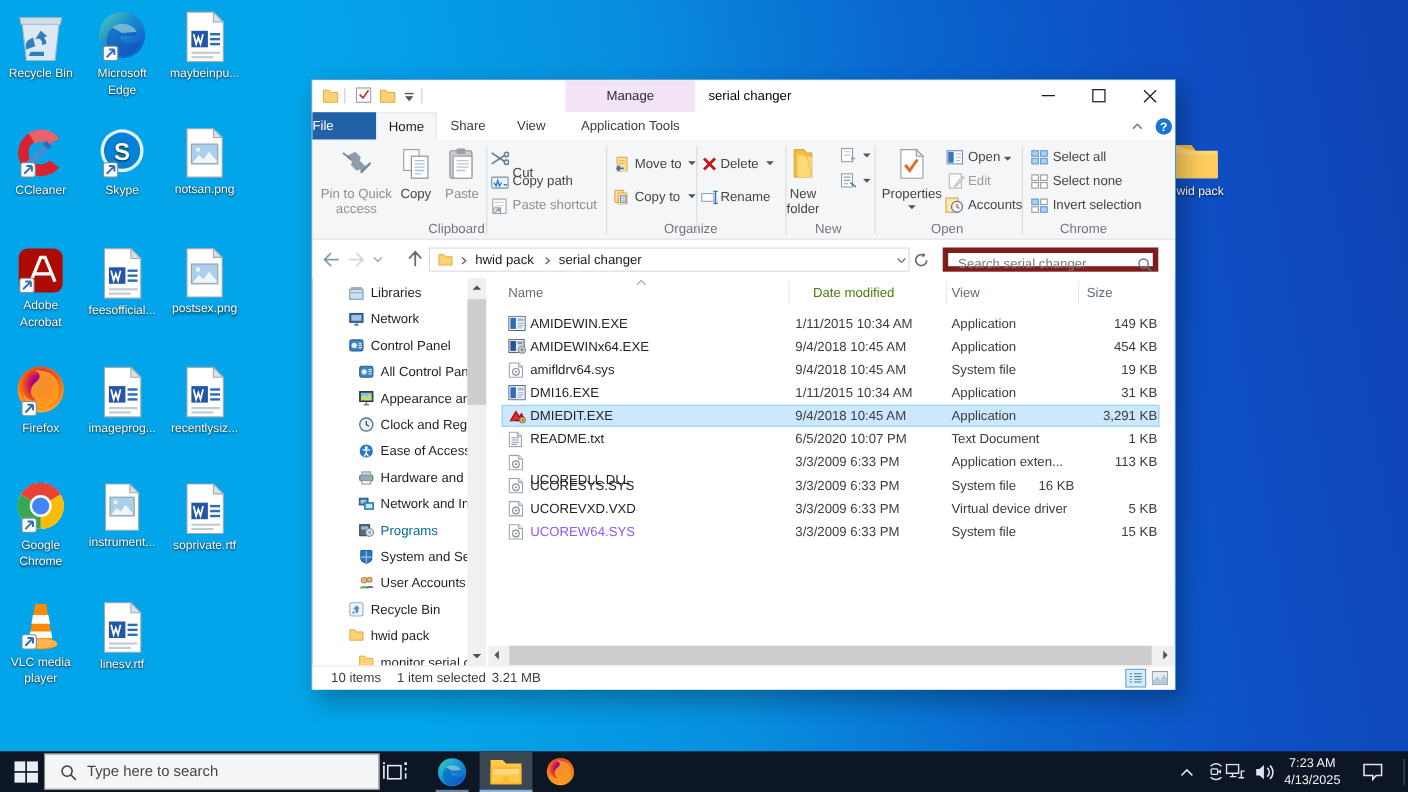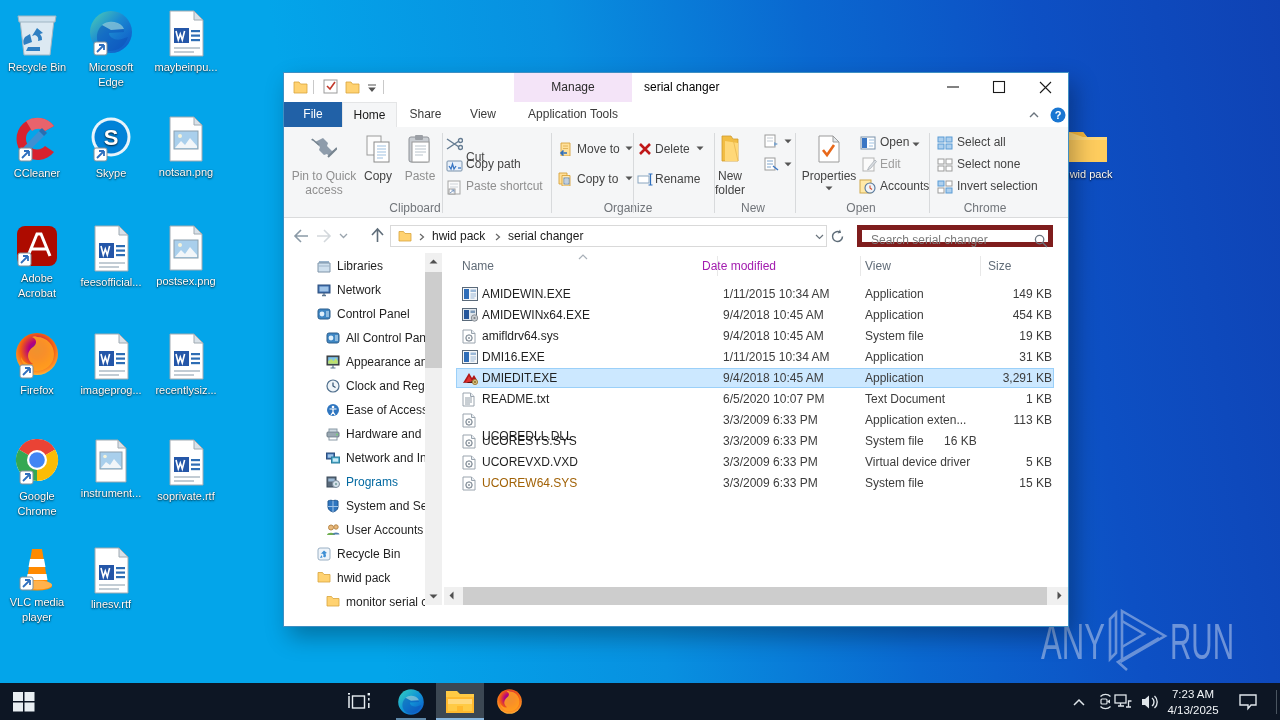--- a/index.html
+++ b/index.html
@@ -249,34 +249,20 @@
 
   <div class="dicon" style="left:1050px;top:128px;z-index:0">
     <svg width="44" height="36" viewBox="0 0 44 36">
       <path d="M3 4 L17 4 L21 9 L41 9 L41 34 L3 34 Z" fill="#ffd878"></path>
       <path d="M3 12 L41 12 L41 34 L3 34 Z" fill="#ffcd5e"></path>
       <path d="M3 4 L17 4 L21 9 L17 9 Z" fill="#f5b73d"></path>
     </svg>
     <div class="lbl">hwid pack</div>
   </div>
   </div>
-  <div id="watermark" style="position:absolute;left:1030px;top:604px;opacity:.5">
-    <svg width="215" height="75" viewBox="0 0 215 75">
-      <g fill="#cdd9f1">
-        <text x="11" y="55" font-family="Liberation Sans, sans-serif" font-size="50" textLength="64" lengthAdjust="spacingAndGlyphs">ANY</text>
-        <text x="140" y="55" font-family="Liberation Sans, sans-serif" font-size="50" textLength="64" lengthAdjust="spacingAndGlyphs">RUN</text>
-      </g>
-      <g fill="none" stroke="#c3d1ec" stroke-width="2.6">
-        <path d="M80 55 L80 15 L86 9 L86 49 Z"></path>
-        <path d="M92 7 L135 32 L92 57 Z"></path>
-        <path d="M97 66 L88 58 L129 34"></path>
-        <path d="M92 17 L114 30 L92 43"></path>
-      </g>
-    </svg>
-  </div>
   <div id="win">
     <div id="titlebar" style="position:absolute;left:0;top:0;width:784px;height:29px;background:#fff">
       <svg width="15" height="14" style="position:absolute;left:9px;top:7px" viewBox="0 0 15 14">
         <path d="M1 2 L6 2 L7.5 4 L14 4 L14 13 L1 13 Z" fill="#ffd271" stroke="#d8a33c" stroke-width=".8"></path>
       </svg>
       <div style="position:absolute;left:29px;top:7px;width:1px;height:14px;background:#c9c9c9"></div>
       <svg width="15" height="15" style="position:absolute;left:39px;top:6px" viewBox="0 0 15 15">
         <rect x="1" y="1" width="13" height="13" fill="#fff" stroke="#9b9b9b"></rect>
         <path d="M4 7 L7 10 L12 3" fill="none" stroke="#c2392b" stroke-width="1.6"></path>
       </svg>
@@ -289,21 +275,21 @@
       <div style="position:absolute;left:99px;top:7px;width:1px;height:14px;background:#c9c9c9"></div>
       <div style="position:absolute;left:230px;top:0;width:118px;height:29px;background:#f4e4f8;text-align:center;line-height:29px;color:#2b2b2b">Manage</div>
       <div style="position:absolute;left:360px;top:0;height:29px;line-height:29px;color:#000">serial changer</div>
       <svg width="141" height="29" style="position:absolute;left:643px;top:0" viewBox="0 0 141 29">
         <path d="M20 14 L32 14" stroke="#1a1a1a" stroke-width="1.1"></path>
         <rect x="66.5" y="8.5" width="11" height="11" fill="none" stroke="#1a1a1a" stroke-width="1.1"></rect>
         <path d="M113 9 L124 20 M124 9 L113 20" stroke="#1a1a1a" stroke-width="1.1"></path>
       </svg>
     </div>
     <div id="tabstrip" style="position:absolute;left:0;top:29px;width:784px;height:25px;background:#fff">
-      <div style="position:absolute;left:0;top:0;width:58px;height:25px;background:#2161a7;color:#fff;text-align:center;line-height:25px">File</div>
+      <div style="position:absolute;left:0;top:0;width:58px;height:25px;background:#2161a7;color:#fff;text-align:left;line-height:25px">File</div>
       <div style="position:absolute;left:58px;top:0;width:55px;height:25px;background:#f5f6f7;border:1px solid #e4e5e6;border-bottom:none;text-align:center;line-height:24px;color:#1a1a1a">Home</div>
       <div style="position:absolute;left:113px;top:0;width:57px;height:25px;text-align:center;line-height:25px;color:#3b3b3b">Share</div>
       <div style="position:absolute;left:170px;top:0;width:58px;height:25px;text-align:center;line-height:25px;color:#3b3b3b">View</div>
       <div style="position:absolute;left:230px;top:0;width:118px;height:25px;text-align:center;line-height:25px;color:#3b3b3b">Application Tools</div>
       <svg width="12" height="8" style="position:absolute;left:744px;top:9px" viewBox="0 0 12 8">
           <path d="M2 6 L6 2 L10 6" stroke="#6a747d" fill="none" stroke-width="1.4"></path>
         </svg>
       <svg width="16" height="16" style="position:absolute;left:766px;top:5px" viewBox="0 0 16 16">
         <circle cx="8" cy="8" r="7.5" fill="#1976d2"></circle>
         <text x="8" y="12" text-anchor="middle" font-size="11" font-weight="bold" fill="#fff" font-family="Liberation Sans, sans-serif">?</text>
@@ -601,21 +587,21 @@
             <path d="M1 1.5 L5.5 1.5 L7 3.5 L13 3.5 L13 11 L1 11 Z" fill="#ffd271" stroke="#d8a33c" stroke-width=".8"></path>
           </svg></div>
         <div style="position:absolute;left:53px;top:498px;width:88px;height:15px;overflow:hidden;white-space:nowrap;color:#1f1f1f">hwid pack</div>
         <div style="position:absolute;left:42px;top:522px"><svg width="14" height="12" viewBox="0 0 14 12">
             <path d="M1 1.5 L5.5 1.5 L7 3.5 L13 3.5 L13 11 L1 11 Z" fill="#ffd271" stroke="#d8a33c" stroke-width=".8"></path>
           </svg></div>
         <div style="position:absolute;left:62px;top:522px;width:79px;height:15px;overflow:hidden;white-space:nowrap;color:#1f1f1f">monitor serial changer</div>
       </div>
     <div id="filelist" style="position:absolute;left:0;top:180px;width:784px;height:334px">
         <div style="position:absolute;left:178px;top:6px;color:#616c78">Name</div>
-        <div style="position:absolute;left:418px;top:6px;color:#a21caf">Date modified</div>
+        <div style="position:absolute;left:455px;top:6px;color:#4d7c0f">Date modified</div>
         <div style="position:absolute;left:581px;top:6px;color:#616c78">View</div>
         <div style="position:absolute;left:704px;top:6px;color:#616c78">Size</div>
         <svg width="10" height="6" style="position:absolute;left:294px;top:1px" viewBox="0 0 10 6">
           <path d="M1 5 L5 1 L9 5" fill="none" stroke="#a8b0b8" stroke-width="1.2"></path>
         </svg>
         <div style="position:absolute;left:433px;top:3px;width:1px;height:20px;background:#e8e8e8"></div>
         <div style="position:absolute;left:576px;top:3px;width:1px;height:20px;background:#e8e8e8"></div>
         <div style="position:absolute;left:696px;top:3px;width:1px;height:20px;background:#e8e8e8"></div>
         <div style="position:absolute;left:178px;top:34px"><svg width="16" height="14" viewBox="0 0 16 14">
             <rect x="0.5" y="0.5" width="15" height="13" fill="#f4f6f8" stroke="#5a6a7a"></rect>
@@ -713,21 +699,21 @@
         <div style="position:absolute;left:439px;top:202px;color:#3c3c3c">3/3/2009 6:33 PM</div>
         <div style="position:absolute;left:581px;top:202px;color:#3c3c3c">Virtual device driver</div>
         <div style="position:absolute;left:660px;top:202px;width:108px;text-align:right;color:#3c3c3c">5 KB</div>
         <div style="position:absolute;left:178px;top:223px"><svg width="14" height="15" viewBox="0 0 14 15">
             <path d="M1 1 L9.5 1 L13 4.5 L13 14 L1 14 Z" fill="#fff" stroke="#9aa4ae"></path>
             <path d="M9.5 1 L9.5 4.5 L13 4.5" fill="#e8edf2" stroke="#9aa4ae"></path>
             <circle cx="7" cy="9" r="3" fill="none" stroke="#8a949e" stroke-width="1.1"></circle>
             <circle cx="7" cy="9" r="1" fill="#8a949e"></circle>
             <path d="M7 5.4 v1 M7 11.6 v1 M3.4 9 h1 M9.6 9 h1 M4.5 6.5 l.7 .7 M8.8 10.8 l.7 .7 M9.5 6.5 l-.7 .7 M5.2 10.8 l-.7 .7" stroke="#8a949e" stroke-width="1"></path>
           </svg></div>
-        <div style="position:absolute;left:198px;top:223px;color:#a16207">UCOREW64.SYS</div>
+        <div style="position:absolute;left:198px;top:223px;color:#8b5cf6">UCOREW64.SYS</div>
         <div style="position:absolute;left:439px;top:223px;color:#3c3c3c">3/3/2009 6:33 PM</div>
         <div style="position:absolute;left:581px;top:223px;color:#3c3c3c">System file</div>
         <div style="position:absolute;left:660px;top:223px;width:108px;text-align:right;color:#3c3c3c">15 KB</div>
       </div>
     <div id="scrollbars">
         <div style="position:absolute;left:141px;top:180px;width:17px;height:352px;background:#f0f0f0">
           <svg width="9" height="5" style="position:absolute;left:4px;top:6px" viewBox="0 0 9 5">
             <path d="M0.5 4.5 L4.5 0.5 L8.5 4.5" fill="#505050"></path>
           </svg>
           <div style="position:absolute;left:0;top:19px;width:17px;height:96px;background:#cdcdcd"></div>
@@ -738,30 +724,49 @@
         <div style="position:absolute;left:160px;top:514px;width:624px;height:18px;background:#f0f0f0">
           <svg width="5" height="9" style="position:absolute;left:5px;top:4px" viewBox="0 0 5 9">
             <path d="M4.5 0.5 L0.5 4.5 L4.5 8.5" fill="#505050"></path>
           </svg>
           <div style="position:absolute;left:19px;top:0;width:584px;height:18px;background:#cdcdcd"></div>
           <svg width="5" height="9" style="position:absolute;left:613px;top:4px" viewBox="0 0 5 9">
             <path d="M0.5 0.5 L4.5 4.5 L0.5 8.5" fill="#505050"></path>
           </svg>
         </div>
       </div>
+    <div id="statusbar" style="position:absolute;left:0;top:532px;width:784px;height:22px;background:#fff;border-top:1px solid #ececec">
+        <div style="position:absolute;left:17px;top:3px;color:#3c3c3c">10 items</div>
+        <div style="position:absolute;left:77px;top:3px;color:#3c3c3c">1 item selected</div>
+        <div style="position:absolute;left:163px;top:3px;color:#3c3c3c">3.21 MB</div>
+        <div style="position:absolute;left:739px;top:2px;width:19px;height:17px;border:1px solid #66a7dd;background:#d9ebf9"><svg width="13" height="11" style="margin:2px" viewBox="0 0 13 11">
+            <path d="M1 1.5 h2 M1 4 h2 M1 6.5 h2 M1 9 h2 M5 1.5 h7 M5 4 h7 M5 6.5 h7 M5 9 h7" stroke="#4a7ba6" stroke-width="1"></path>
+          </svg></div>
+        <div style="position:absolute;left:761px;top:2px;width:19px;height:17px"><svg width="15" height="13" style="margin:2px" viewBox="0 0 15 13">
+            <rect x="0.5" y="0.5" width="14" height="12" fill="#e8eef4" stroke="#8a9aa8"></rect>
+            <path d="M1 9 l4 -4 3 3 3 -5 3 4 v5 h-13 Z" fill="#b8cad8"></path>
+          </svg></div>
+      </div>
   </div>
   <div id="taskbar">
     <svg width="22" height="20" style="position:absolute;left:13px;top:9px" viewBox="0 0 22 20">
       <g fill="#e8eef2">
           <rect x="0" y="0" width="10" height="9"></rect>
           <rect x="11.5" y="0" width="10" height="9"></rect>
           <rect x="0" y="10.5" width="10" height="9"></rect>
           <rect x="11.5" y="10.5" width="10" height="9"></rect>
         </g>
     </svg>
+    <div style="position:absolute;left:40px;top:2px;width:305px;height:33px;background:#f4f5f6;border:1px solid #8a8a8a;">
+      <svg width="15" height="15" style="position:absolute;left:14px;top:9px" viewBox="0 0 15 15">
+        <circle cx="6" cy="6" r="4.6" fill="none" stroke="#3b3b3b" stroke-width="1.4"></circle>
+        <path d="M9.5 9.5 L14 14" stroke="#3b3b3b" stroke-width="1.4"></path>
+      </svg>
+      <div style="position:absolute;left:38px;top:7px;font-size:13.5px;color:#454545">Type here to search</div>
+    </div>
     <svg width="22" height="20" style="position:absolute;left:348px;top:9px" viewBox="0 0 22 20">
       <rect x="4.5" y="4" width="12" height="12" fill="none" stroke="#e8eef2" stroke-width="1.4"></rect>
       <path d="M1 4 L1 16 M20.8 6 l0 2.5 M20.8 11 l0 5" stroke="#e8eef2" stroke-width="1.5"></path>
       <rect x="19.6" y="1" width="2.4" height="2.4" fill="#e8eef2"></rect>
       <rect x="0" y="1" width="2" height="1.6" fill="#e8eef2"></rect>
     </svg>
     <svg width="28" height="28" style="position:absolute;left:397px;top:5px" viewBox="0 0 46 46">
       <defs>
         <linearGradient id="edg2" x1="0" y1="0" x2="1" y2="1">
           <stop offset="0" stop-color="#35d2c0"></stop>

